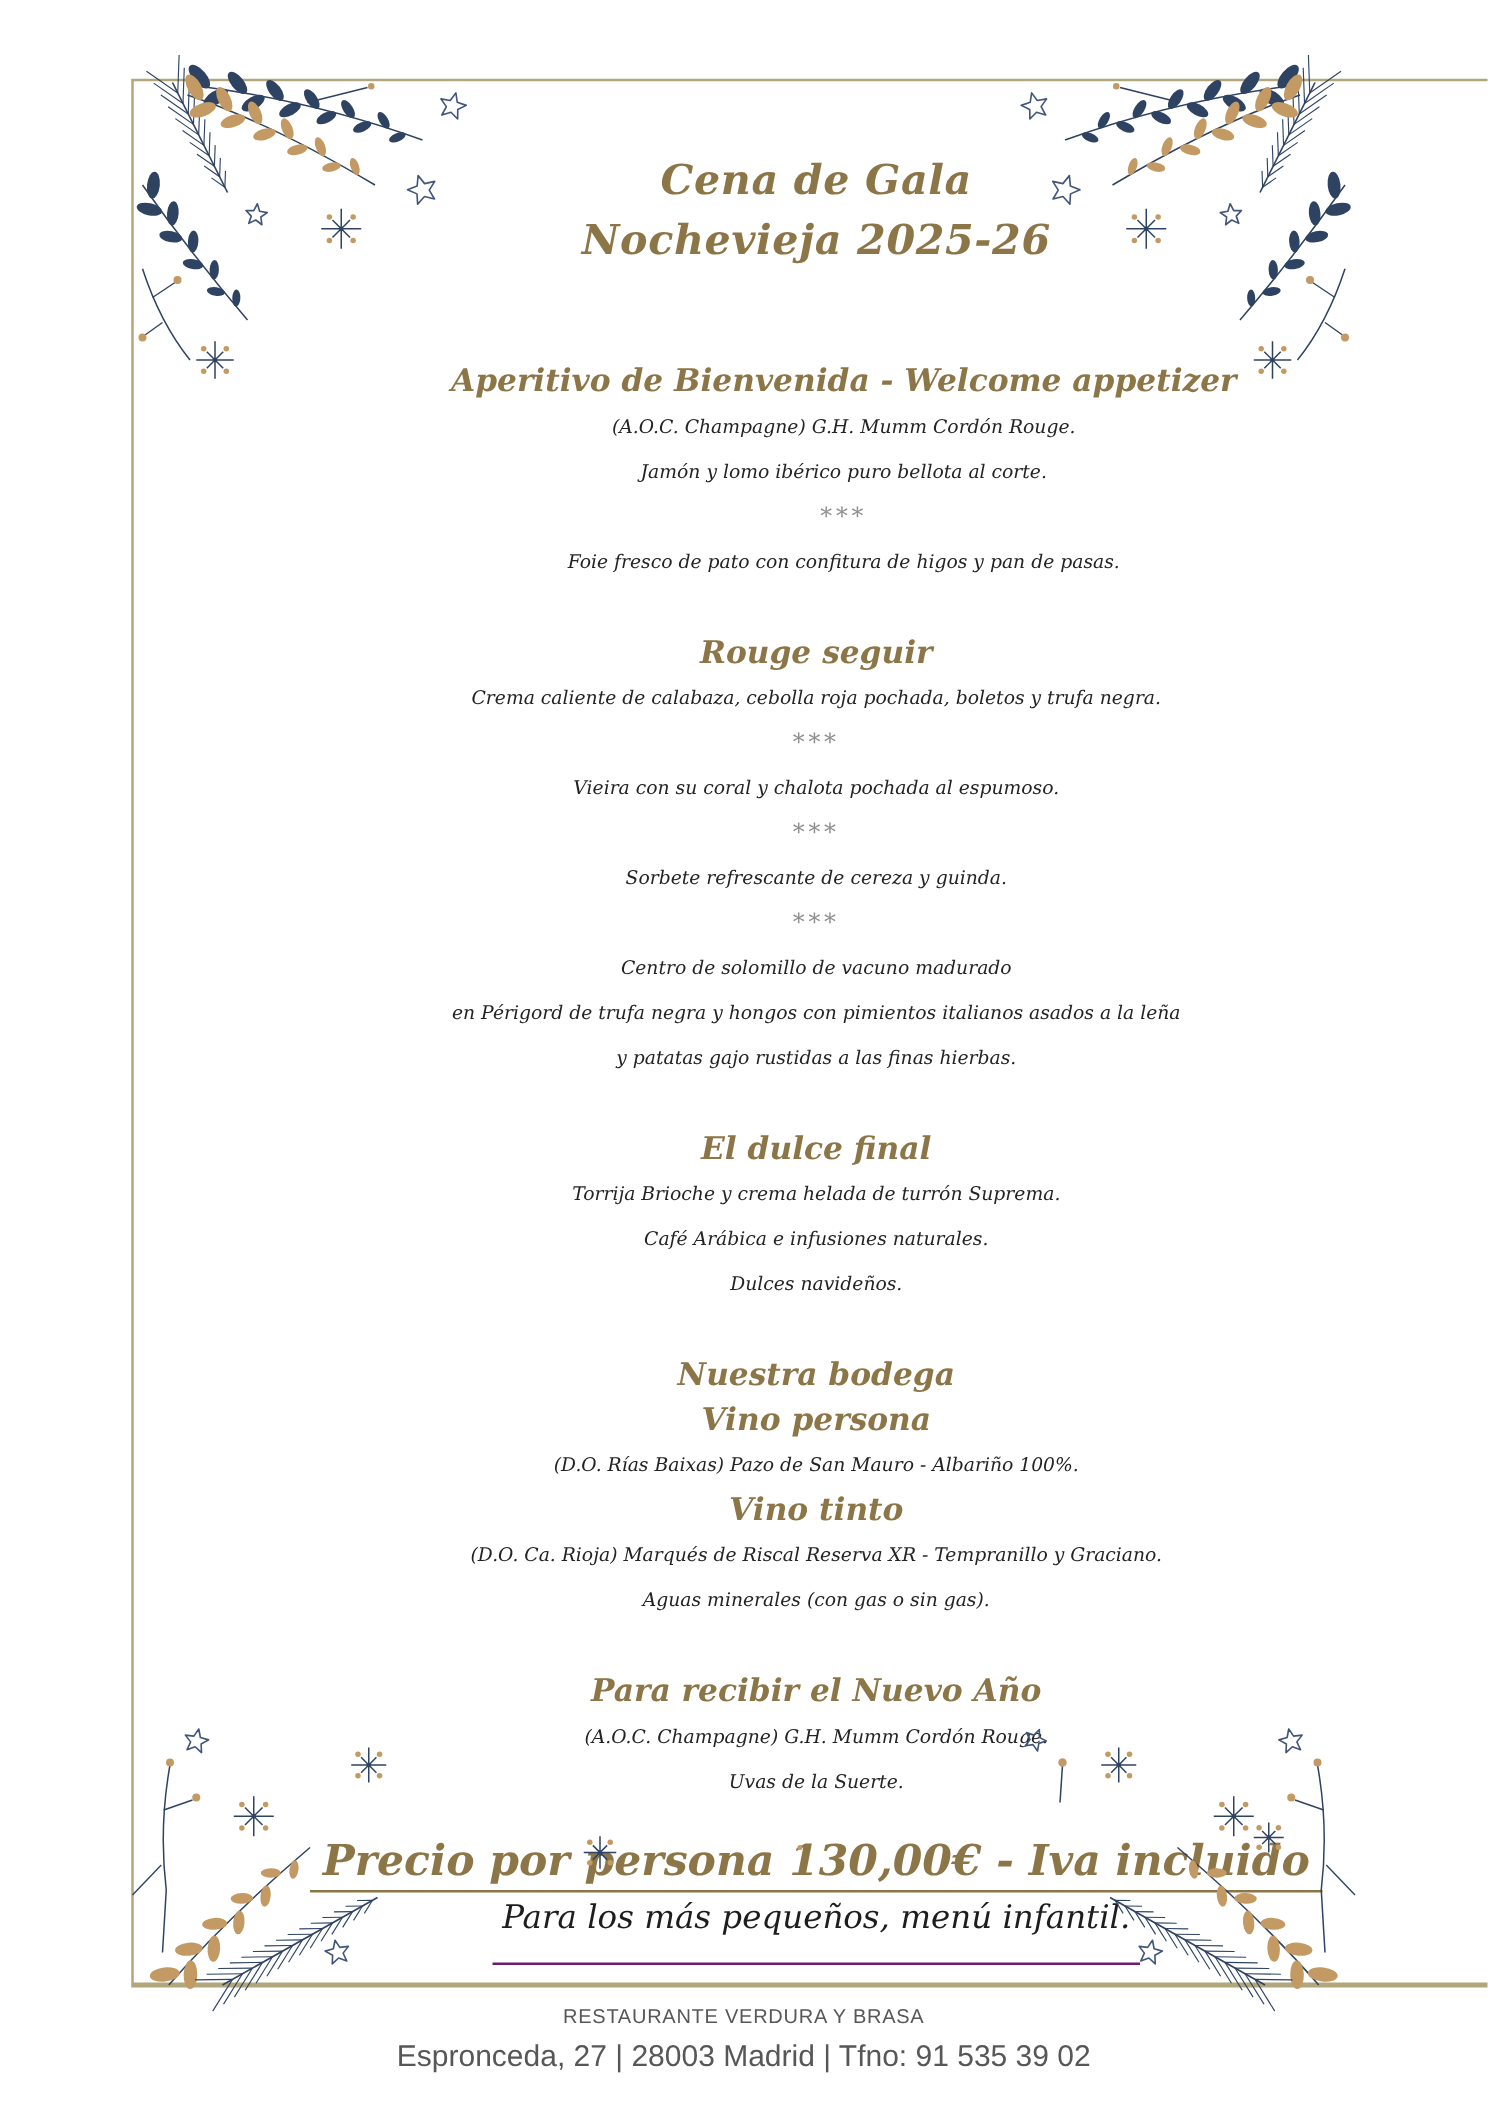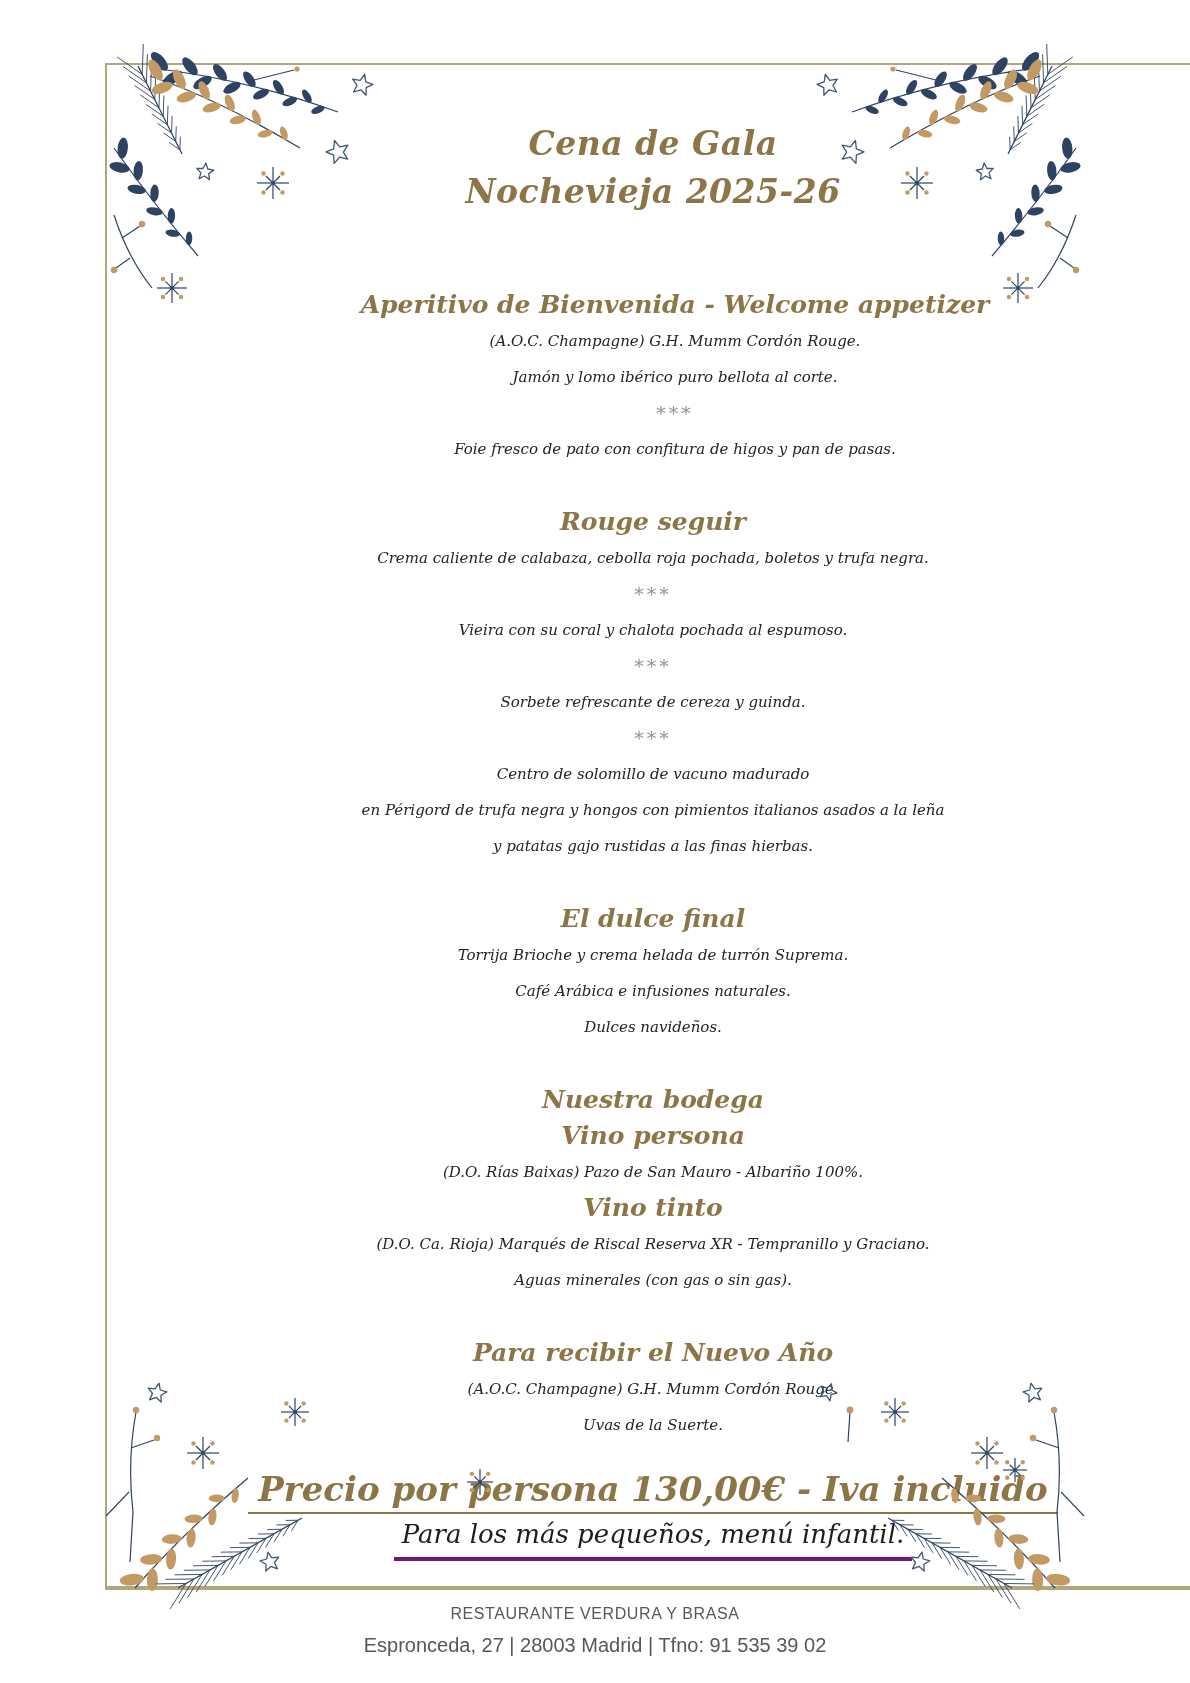--- a/index.html
+++ b/index.html
@@ -35,27 +35,27 @@
     margin:0;font-size:15px;line-height:36px;font-style:italic;color:var(--text);
   }
   .separator{
     margin:0;font-size:19px;line-height:36px;color:var(--sep);letter-spacing:3px;
     font-style:normal;
   }
   .pricing{margin-top:26px;}
   .price-main{margin:0;font-size:34px;line-height:40px;font-weight:bold;font-style:italic;color:var(--gold);}
   .price-main span{display:inline-block;border-bottom:2px solid var(--gold);padding:0 10px 3px;}
   .price-kids{margin:0;font-size:26px;line-height:40px;font-style:italic;color:#1d1d1d;}
-  .price-kids span{display:inline-block;border-bottom:4px solid #701a75;padding:0 8px 3px;}
+  .price-kids span{display:inline-block;border-bottom:2px solid #701a75;padding:0 8px 16px;}
   .page-footer{
     position:absolute;left:0;top:1598px;width:100%;text-align:center;z-index:3;
     font-family:"Liberation Sans",sans-serif;color:var(--footer);font-style:normal;
   }
   .footer-line1{font-size:16px;line-height:31px;letter-spacing:0.6px;}
-  .footer-line2{font-size:20px;line-height:33px;}
+  .footer-line2{font-size:24px;line-height:33px;}
 </style>
 </head>
 <body>
 
 <div class="frame">
   <div class="content">
     <header>
       <h1 class="title-line">Cena de Gala</h1>
       <h1 class="title-line">Nochevieja 2025-26</h1>
     </header>

